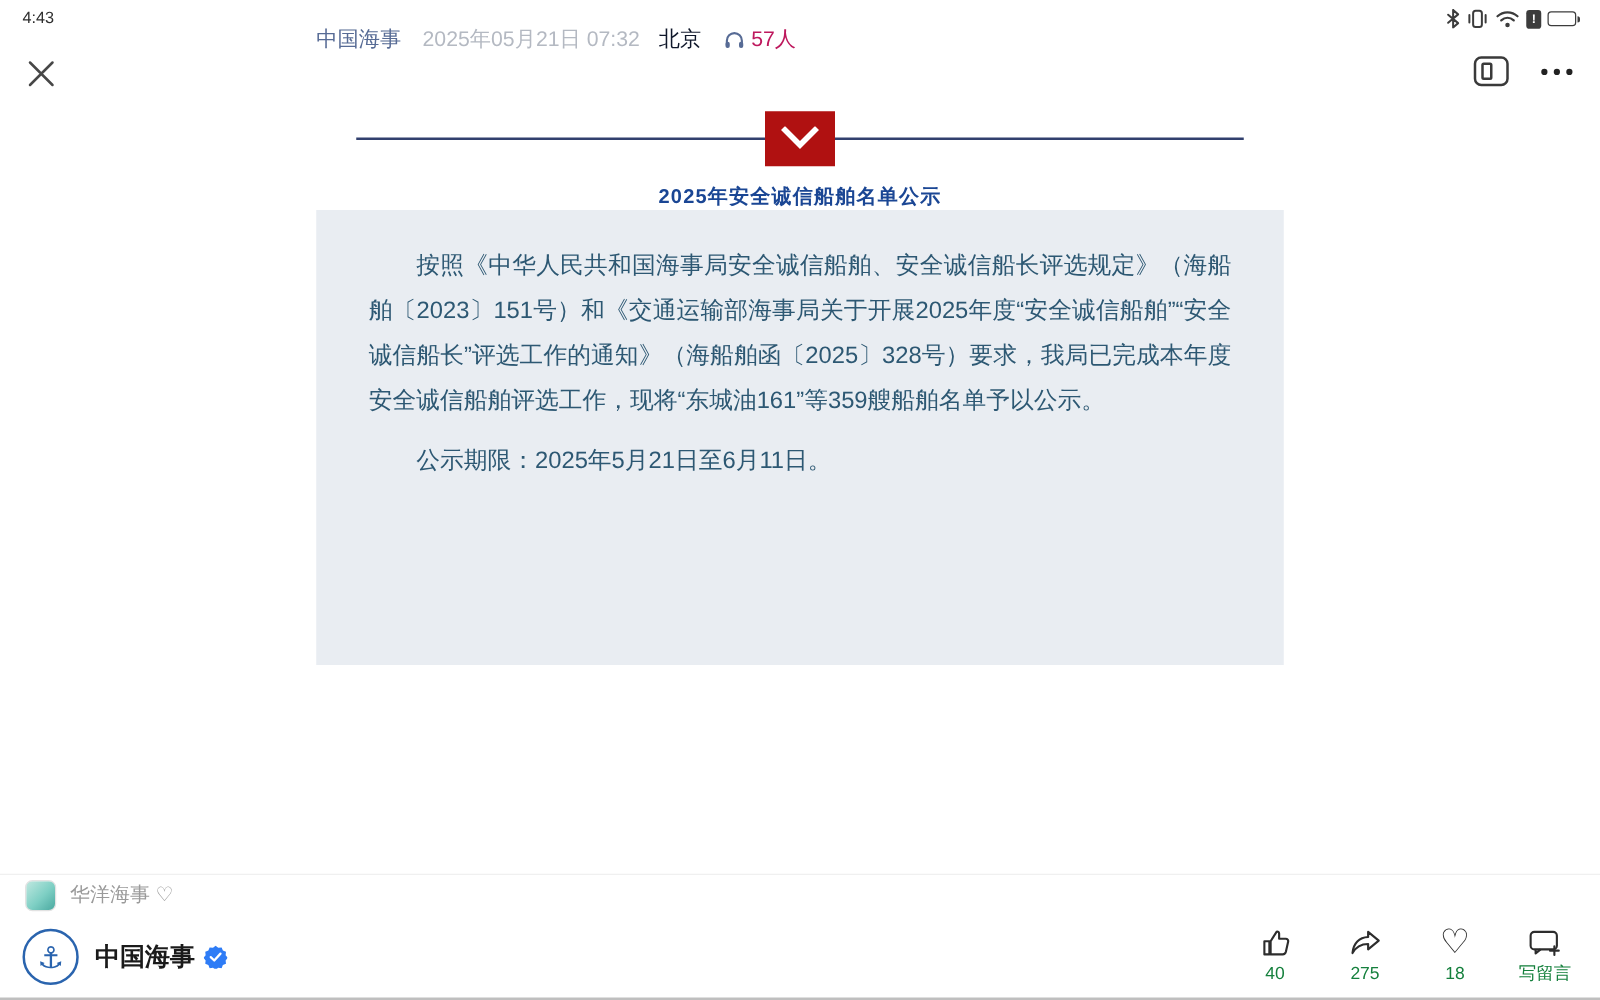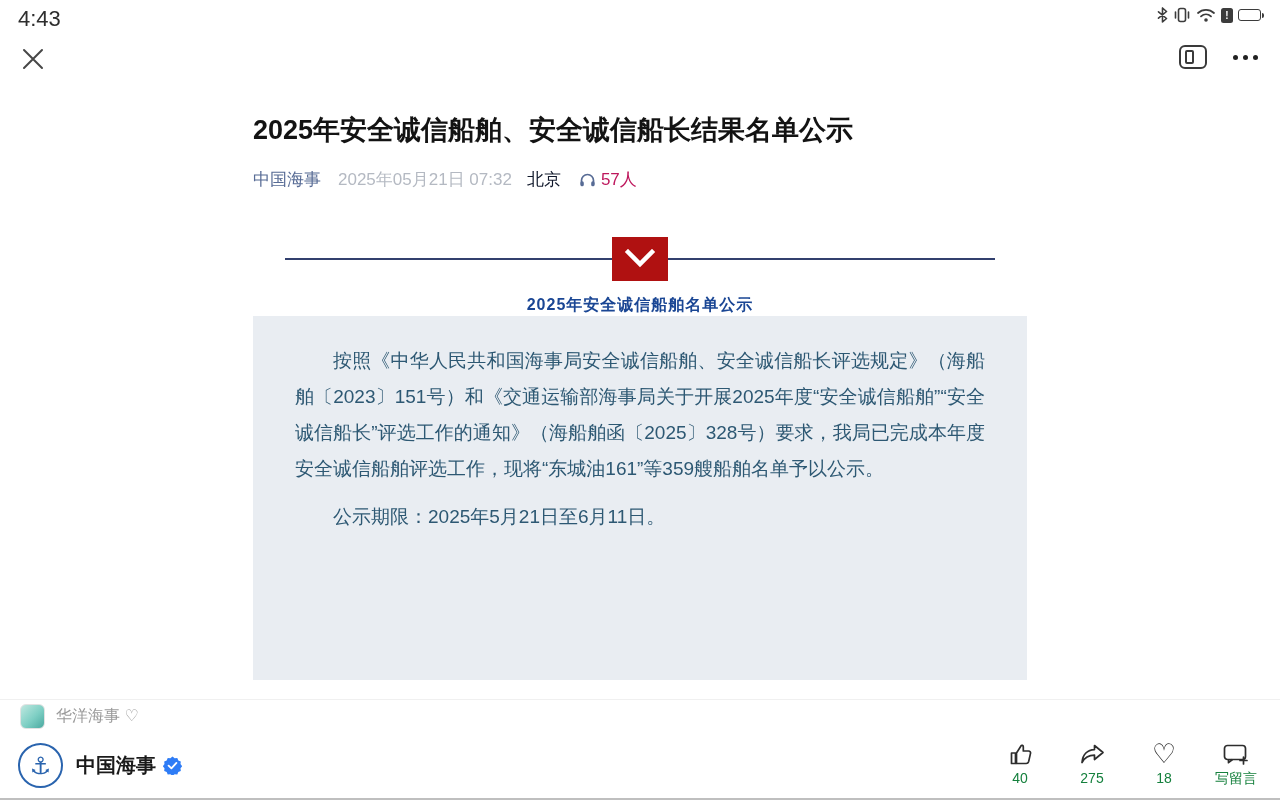--- a/index.html
+++ b/index.html
@@ -2,21 +2,21 @@
 <html><head>
 <meta charset="utf-8">
 <style>
   * { margin:0; padding:0; box-sizing:border-box; }
   html,body { width:1280px; height:800px; }
   body {
     font-family:"Liberation Sans","DejaVu Sans",sans-serif;
     background:#ffffff; position:relative; overflow:hidden; color:#222;
   }
   
-  .status-time { position:absolute; left:18px; top:6px; font-size:22px; color:#2e2e2e; font-weight:500; }
+  .status-time { position:absolute; left:18px; top:6px; font-size:13px; color:#2e2e2e; font-weight:500; }
   .status-icons { position:absolute; right:16px; top:7px; display:flex; align-items:center; gap:5px; }
   .status-icons svg { display:block; }
   .sim-badge { width:12px; height:15px; background:#3c3c3c; border-radius:2.5px; color:#fff; font-size:10px;
     font-weight:700; display:flex; align-items:center; justify-content:center; }
   .battery { display:flex; align-items:center; }
   .battery-body { width:23px; height:12px; border:1.5px solid #3c3c3c; border-radius:3px; padding:1.5px; }
   .battery-fill { width:55%; height:100%; background:#3c3c3c; border-radius:1px; }
   .battery-nub { width:2px; height:5px; background:#3c3c3c; border-radius:0 2px 2px 0; margin-left:1px; }
   
   .close-btn { position:absolute; left:20px; top:46px; width:26px; height:26px; cursor:pointer; }
@@ -99,21 +99,20 @@
       <span class="inner"></span>
     </div>
   <div class="more-btn">
       <i></i>
       <i></i>
       <i></i>
     </div>
 </div>
 
 <div class="article">
-  <h1 class="article-title">2025年安全诚信船舶、安全诚信船长结果名单公示</h1>
 
   <div class="byline">
     <span class="account">中国海事</span>
     <span class="date">2025年05月21日 07:32</span>
     <span class="loc">北京</span>
     <span class="listen">
       <svg width="17" height="16" viewBox="0 0 17 16">
           <path d="M2.5 12 V8.5 a6 6 0 0 1 12 0 V12" stroke="#576b95" stroke-width="1.7" fill="none" stroke-linecap="round"></path>
           <rect x="1.4" y="9.3" width="3.4" height="5" rx="1.6" fill="#576b95"></rect>
           <rect x="12.2" y="9.3" width="3.4" height="5" rx="1.6" fill="#576b95"></rect>

